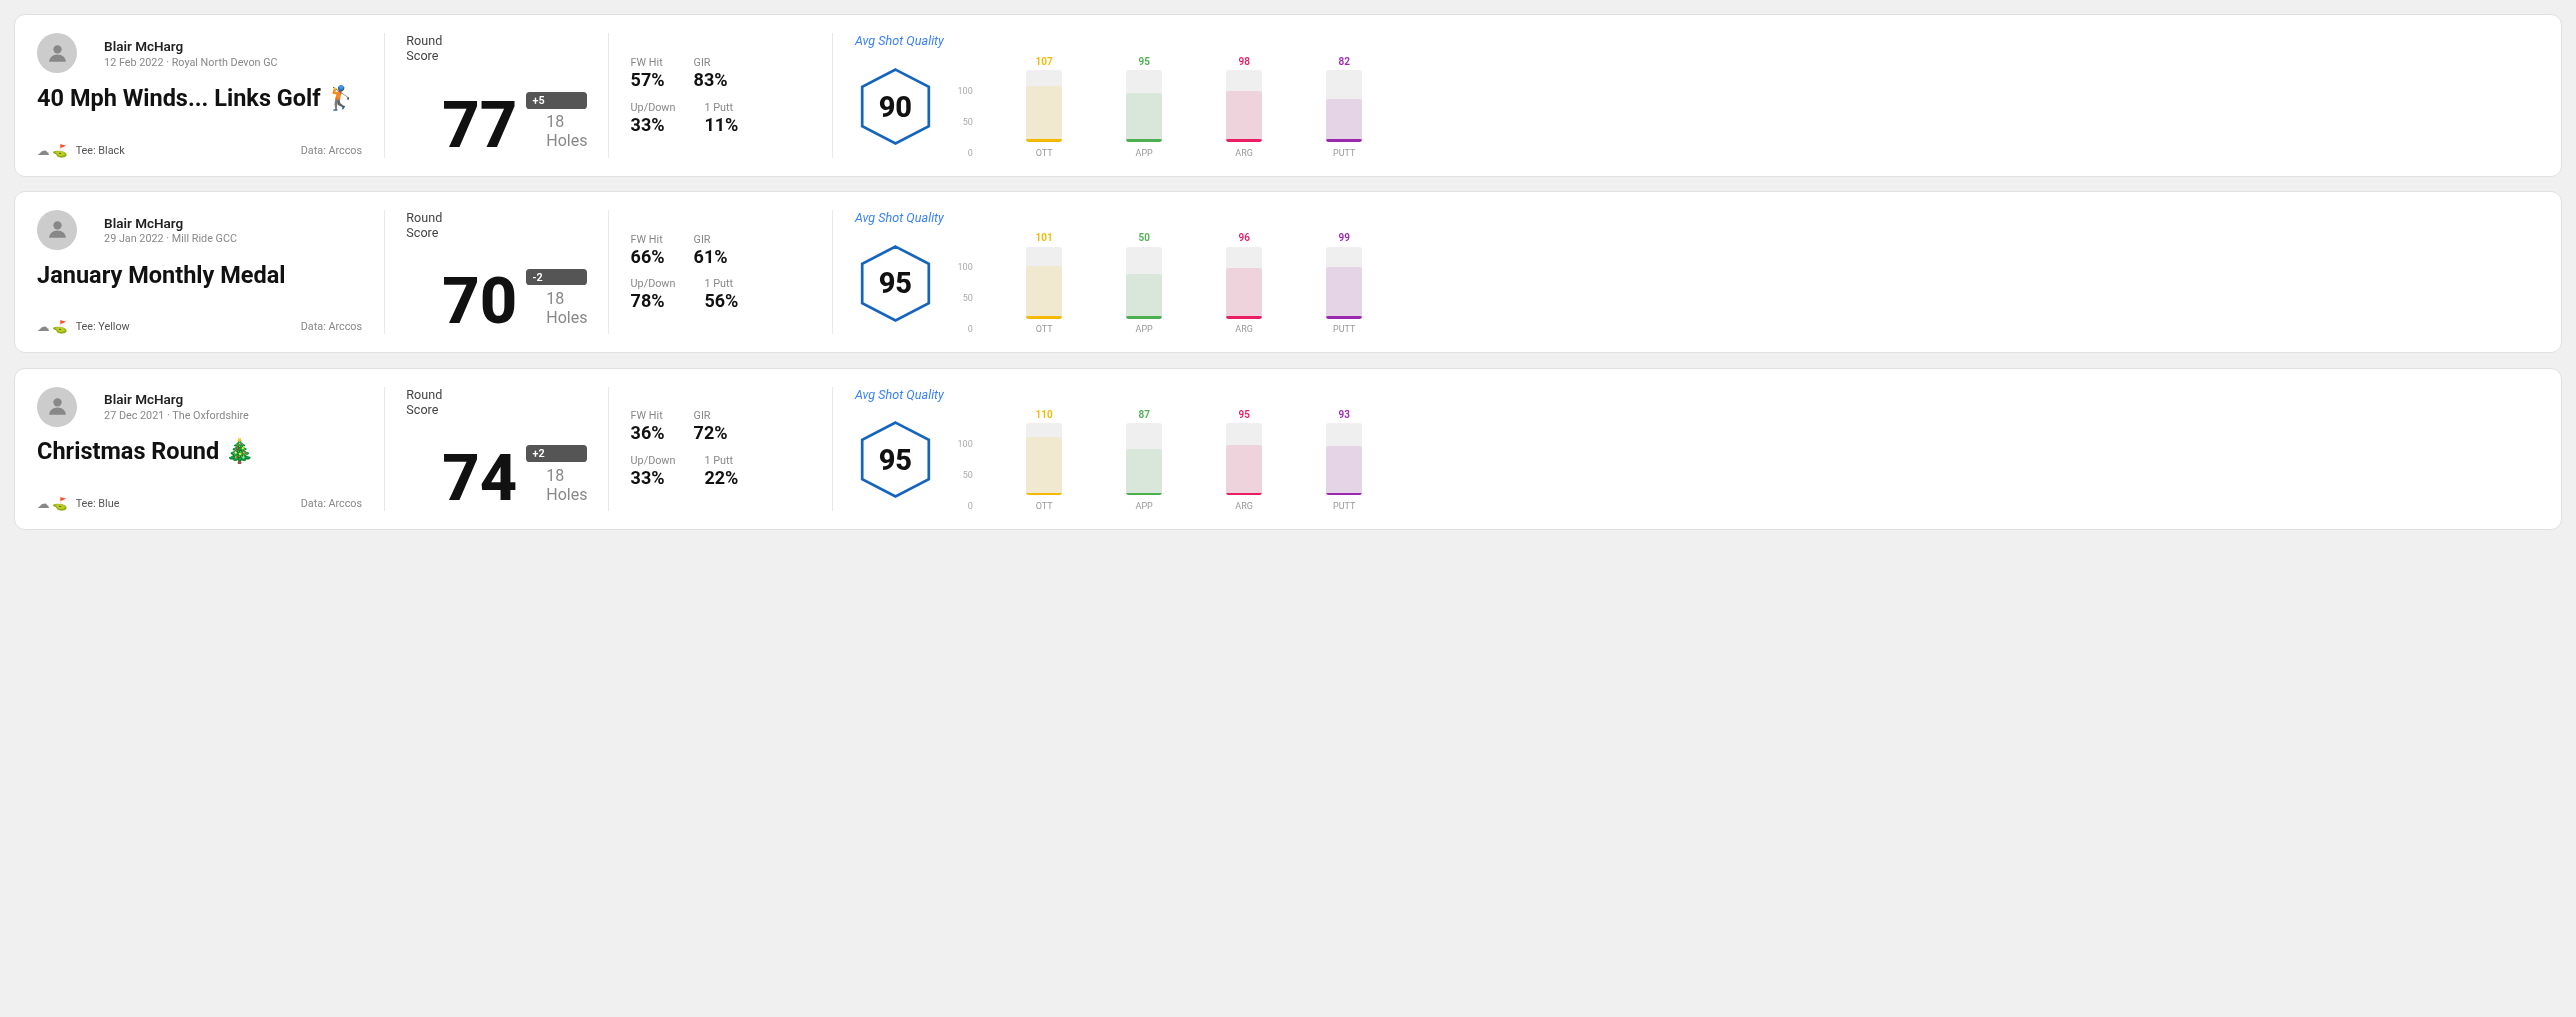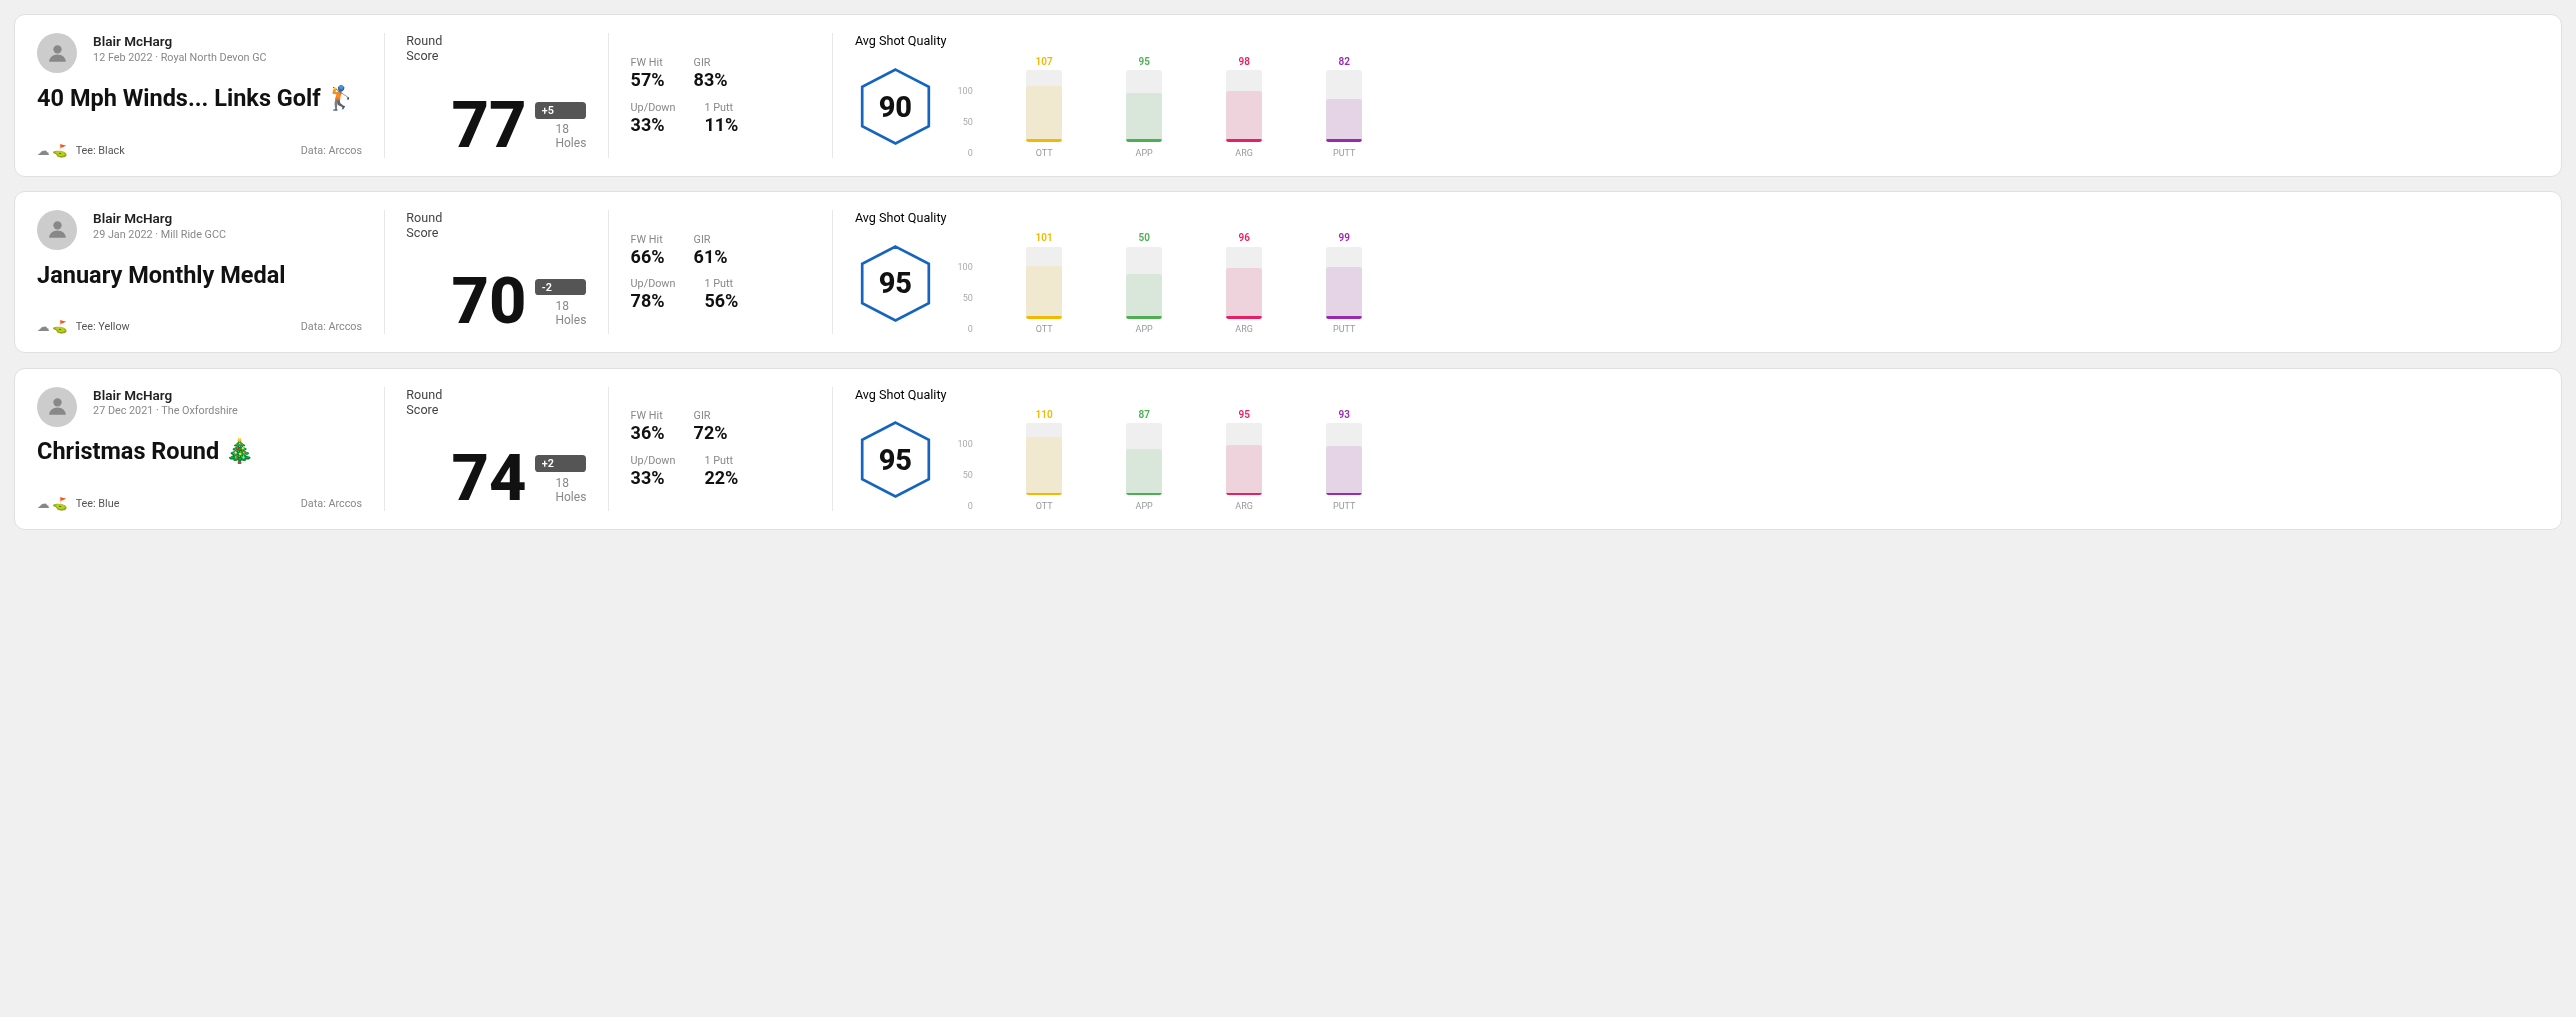--- a/index.html
+++ b/index.html
@@ -21,22 +21,22 @@
     }
     .left-section {
       width: 325px;
       min-width: 325px;
       display: flex;
       flex-direction: column;
       justify-content: space-between;
     }
     .player-info {
       display: flex;
-      align-items: flex-start;
-      gap: 16px;
+      align-items: center;
+      gap: 27px;
     }
     .avatar {
       width: 40px;
       height: 40px;
       border-radius: 50%;
       background: #ccc;
       display: flex;
       align-items: center;
       justify-content: center;
       flex-shrink: 0;
@@ -116,21 +116,21 @@
     .score-badge {
       background: #555;
       color: #fff;
       font-size: 10.8px;
       font-weight: 600;
       padding: 1.8px 6.3px;
       border-radius: 3.6px;
       display: inline-block;
     }
     .holes-label {
-      font-size: 12px;
+      font-size: 16px;
       color: #888;
       margin-left: 20px;
     }
 
     .stats-section {
       width: 180px;
       min-width: 180px;
       display: flex;
       flex-direction: column;
       justify-content: center;
@@ -152,23 +152,24 @@
     }
 
     .quality-section {
       display: flex;
       align-items: center;
       gap: 18px;
       flex: 1;
     }
     .quality-label {
       font-size: 12.6px;
-      color: #000000;
+      color: #3b82f6;
       white-space: nowrap;
       margin-bottom: 7.2px;
+      font-style: italic;
     }
     .hex-wrapper {
       position: relative;
       width: 81px;
       height: 81px;
       display: flex;
       align-items: center;
       justify-content: center;
     }
     .hex-wrapper svg {

